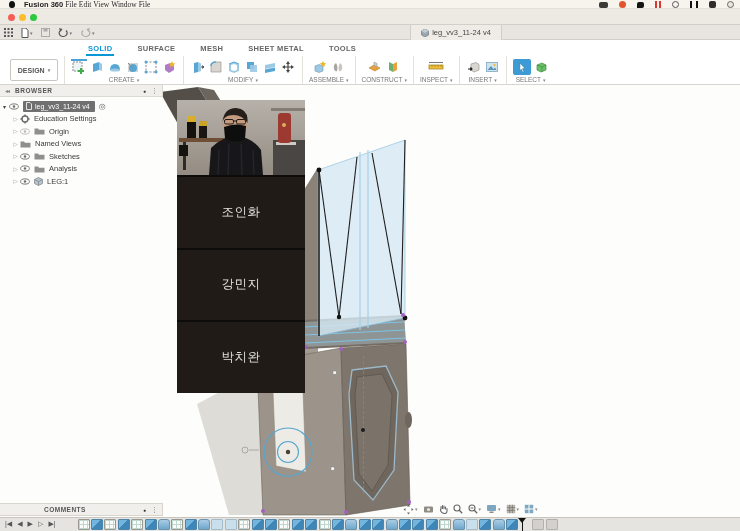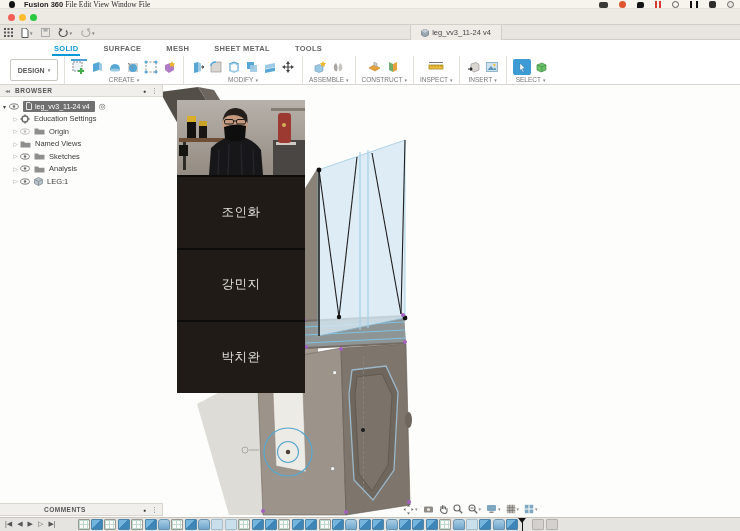--- a/index.html
+++ b/index.html
@@ -37,21 +37,21 @@
             border-bottom:1px solid #d2cfc9; }
   .appbar { position:absolute; left:4px; top:0; height:15px; display:flex; align-items:center; gap:8px; }
   .ab-ic { display:flex; align-items:center; color:#555; }
   .ab-caret { font-size:5px; color:#777; margin-left:1px; }
   .doctab { position:absolute; left:410px; top:0; height:15px; width:92px; background:#efece7;
             border-left:1px solid #d0cdc7; border-right:1px solid #d0cdc7;
             display:flex; align-items:center; justify-content:center; gap:3px; font-size:7.5px; color:#444; }
 
   
   .ribbontabs { position:absolute; left:0; top:40px; width:740px; height:16px; background:#fff;
-                display:flex; align-items:flex-end; padding-left:52px; }
+                display:flex; align-items:flex-end; padding-left:86px; }
   .rtab { font-size:7.5px; font-weight:bold; color:#666; letter-spacing:.3px; padding:0 2px 3px 2px; margin-right:21px; }
   .rtab.active { color:#0a97d5; border-bottom:2px solid #0a97d5; padding-bottom:1px; }
 
   
   .ribbon { position:absolute; left:0; top:56px; width:740px; height:29px; background:#fff;
             border-bottom:1px solid #d8d5cf; display:flex; align-items:stretch; }
   .designbtn { margin:3px 6px 3px 10px; width:48px; border:1px solid #c9c6c0; border-radius:2px;
                display:flex; align-items:center; justify-content:center; gap:3px;
                font-size:7px; font-weight:bold; color:#555; background:#fff; }
   .grp { display:flex; flex-direction:column; align-items:center; justify-content:flex-start;

